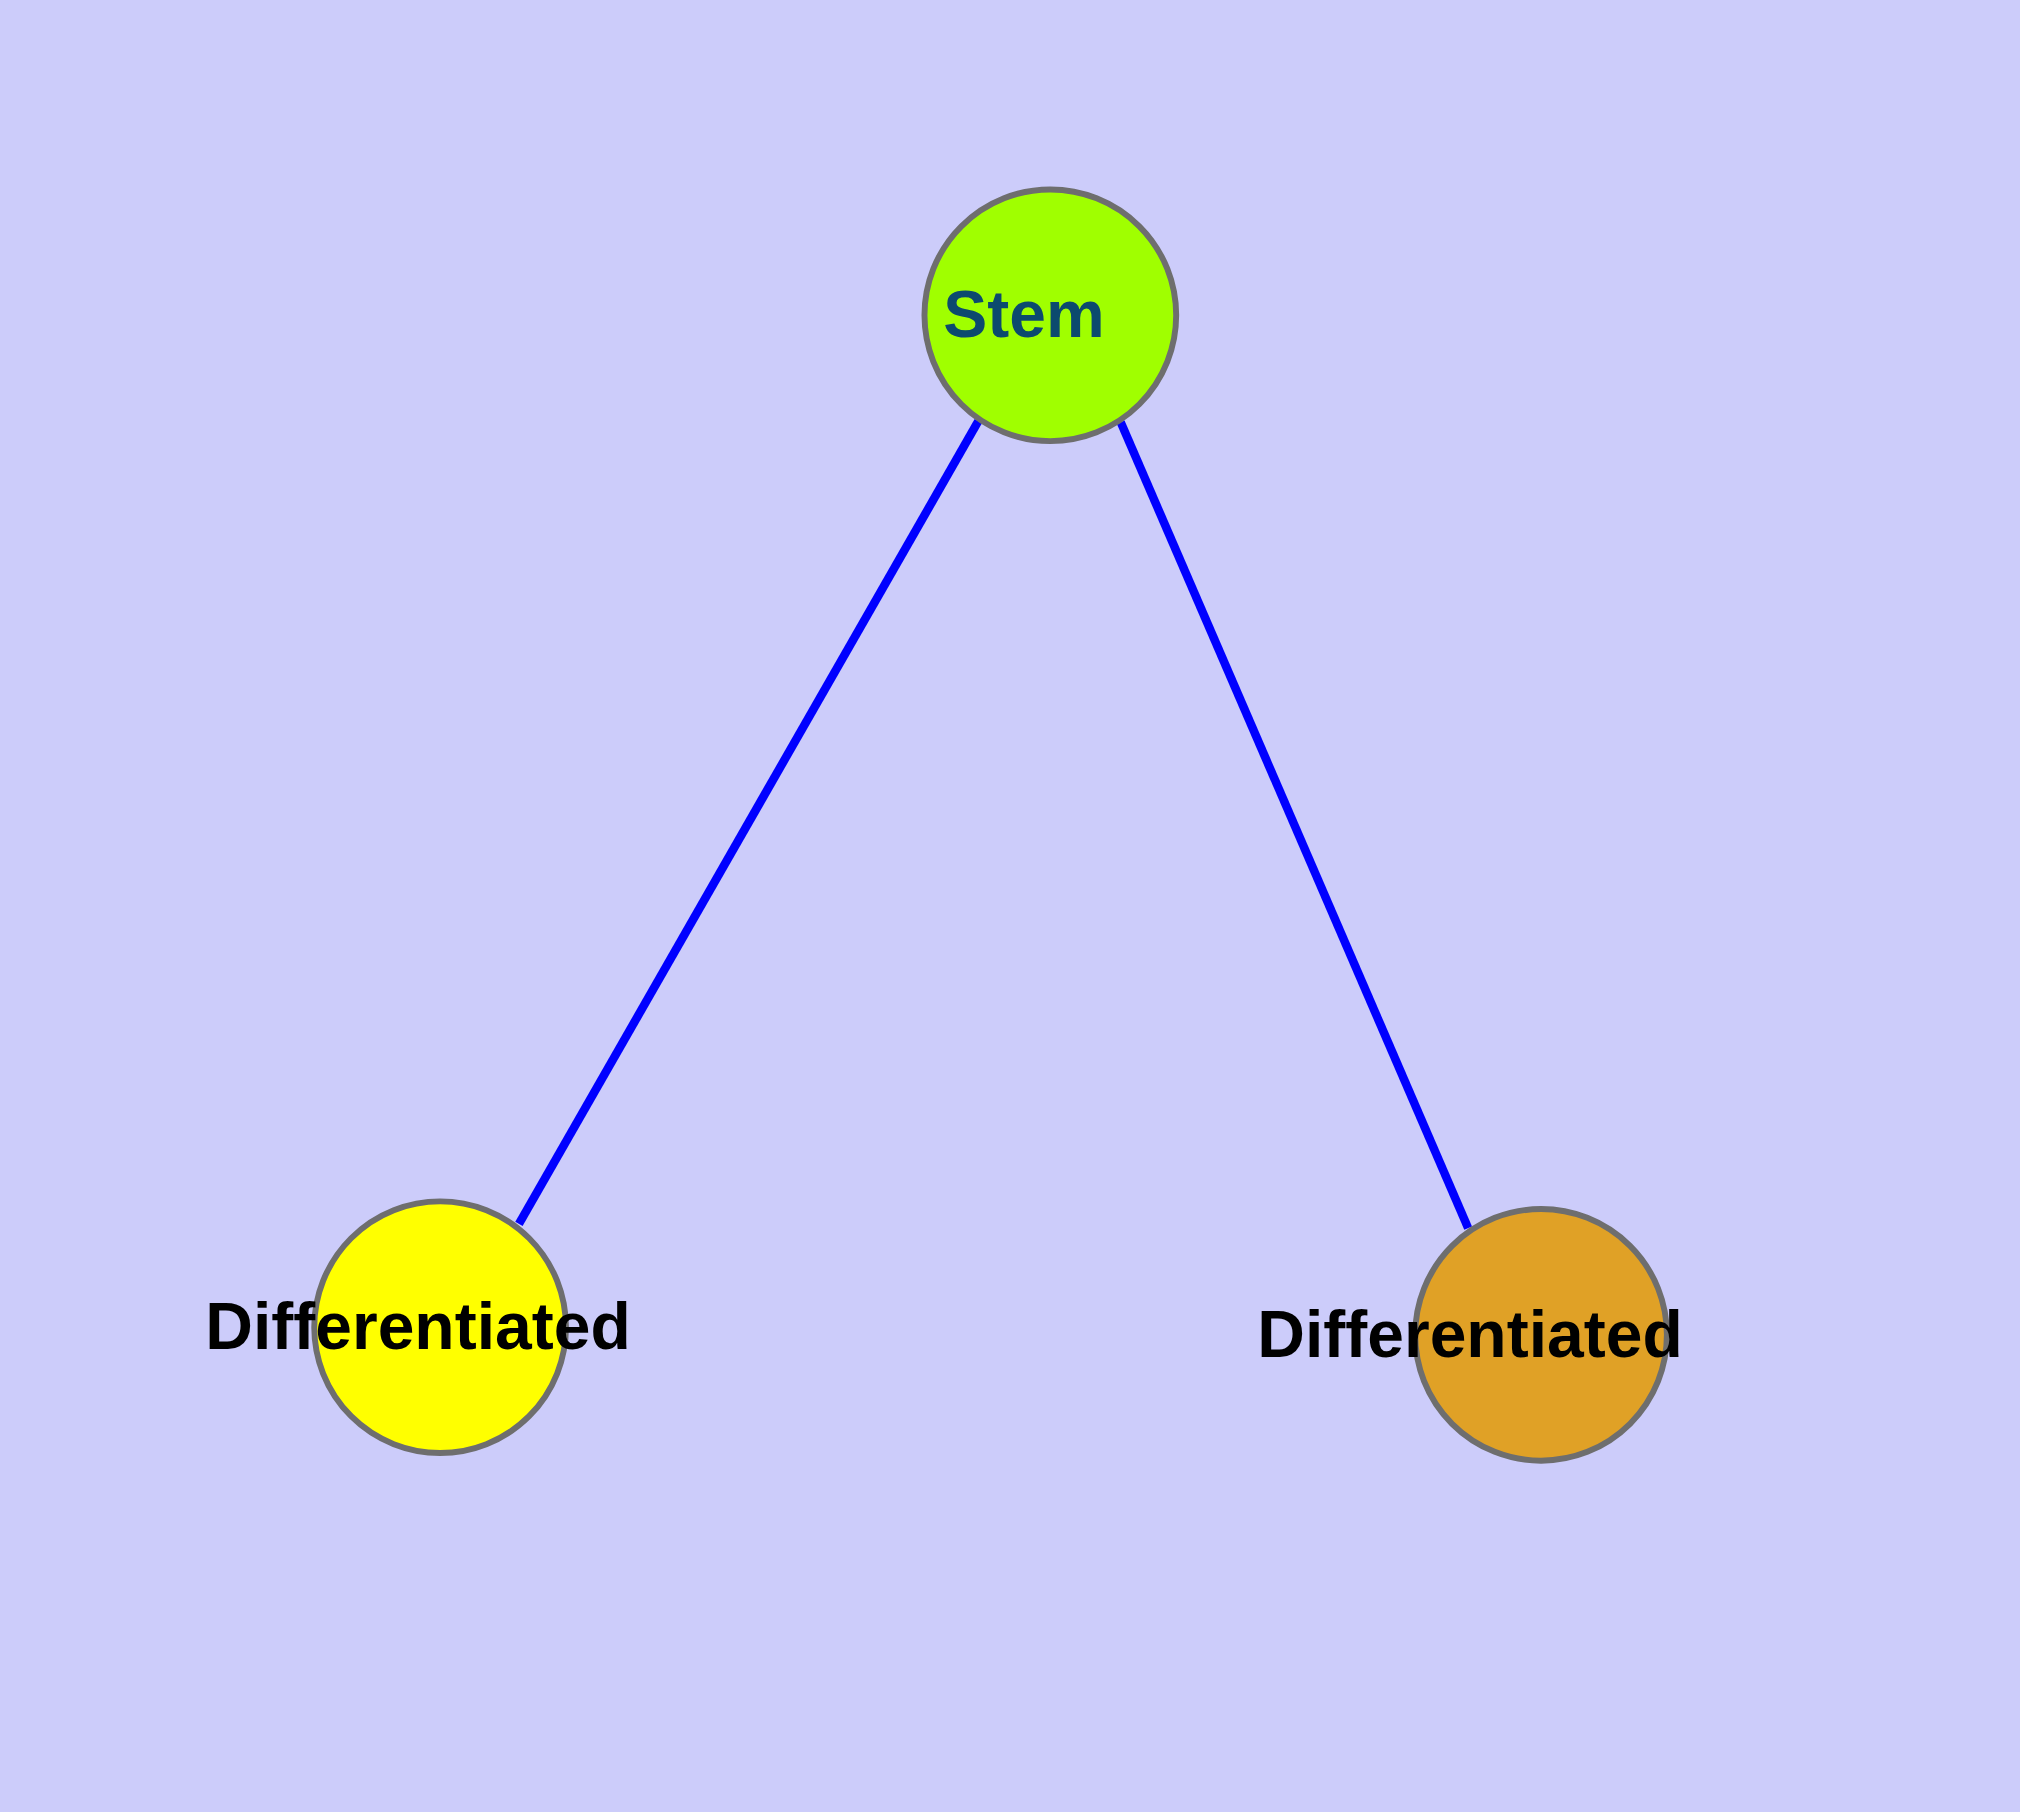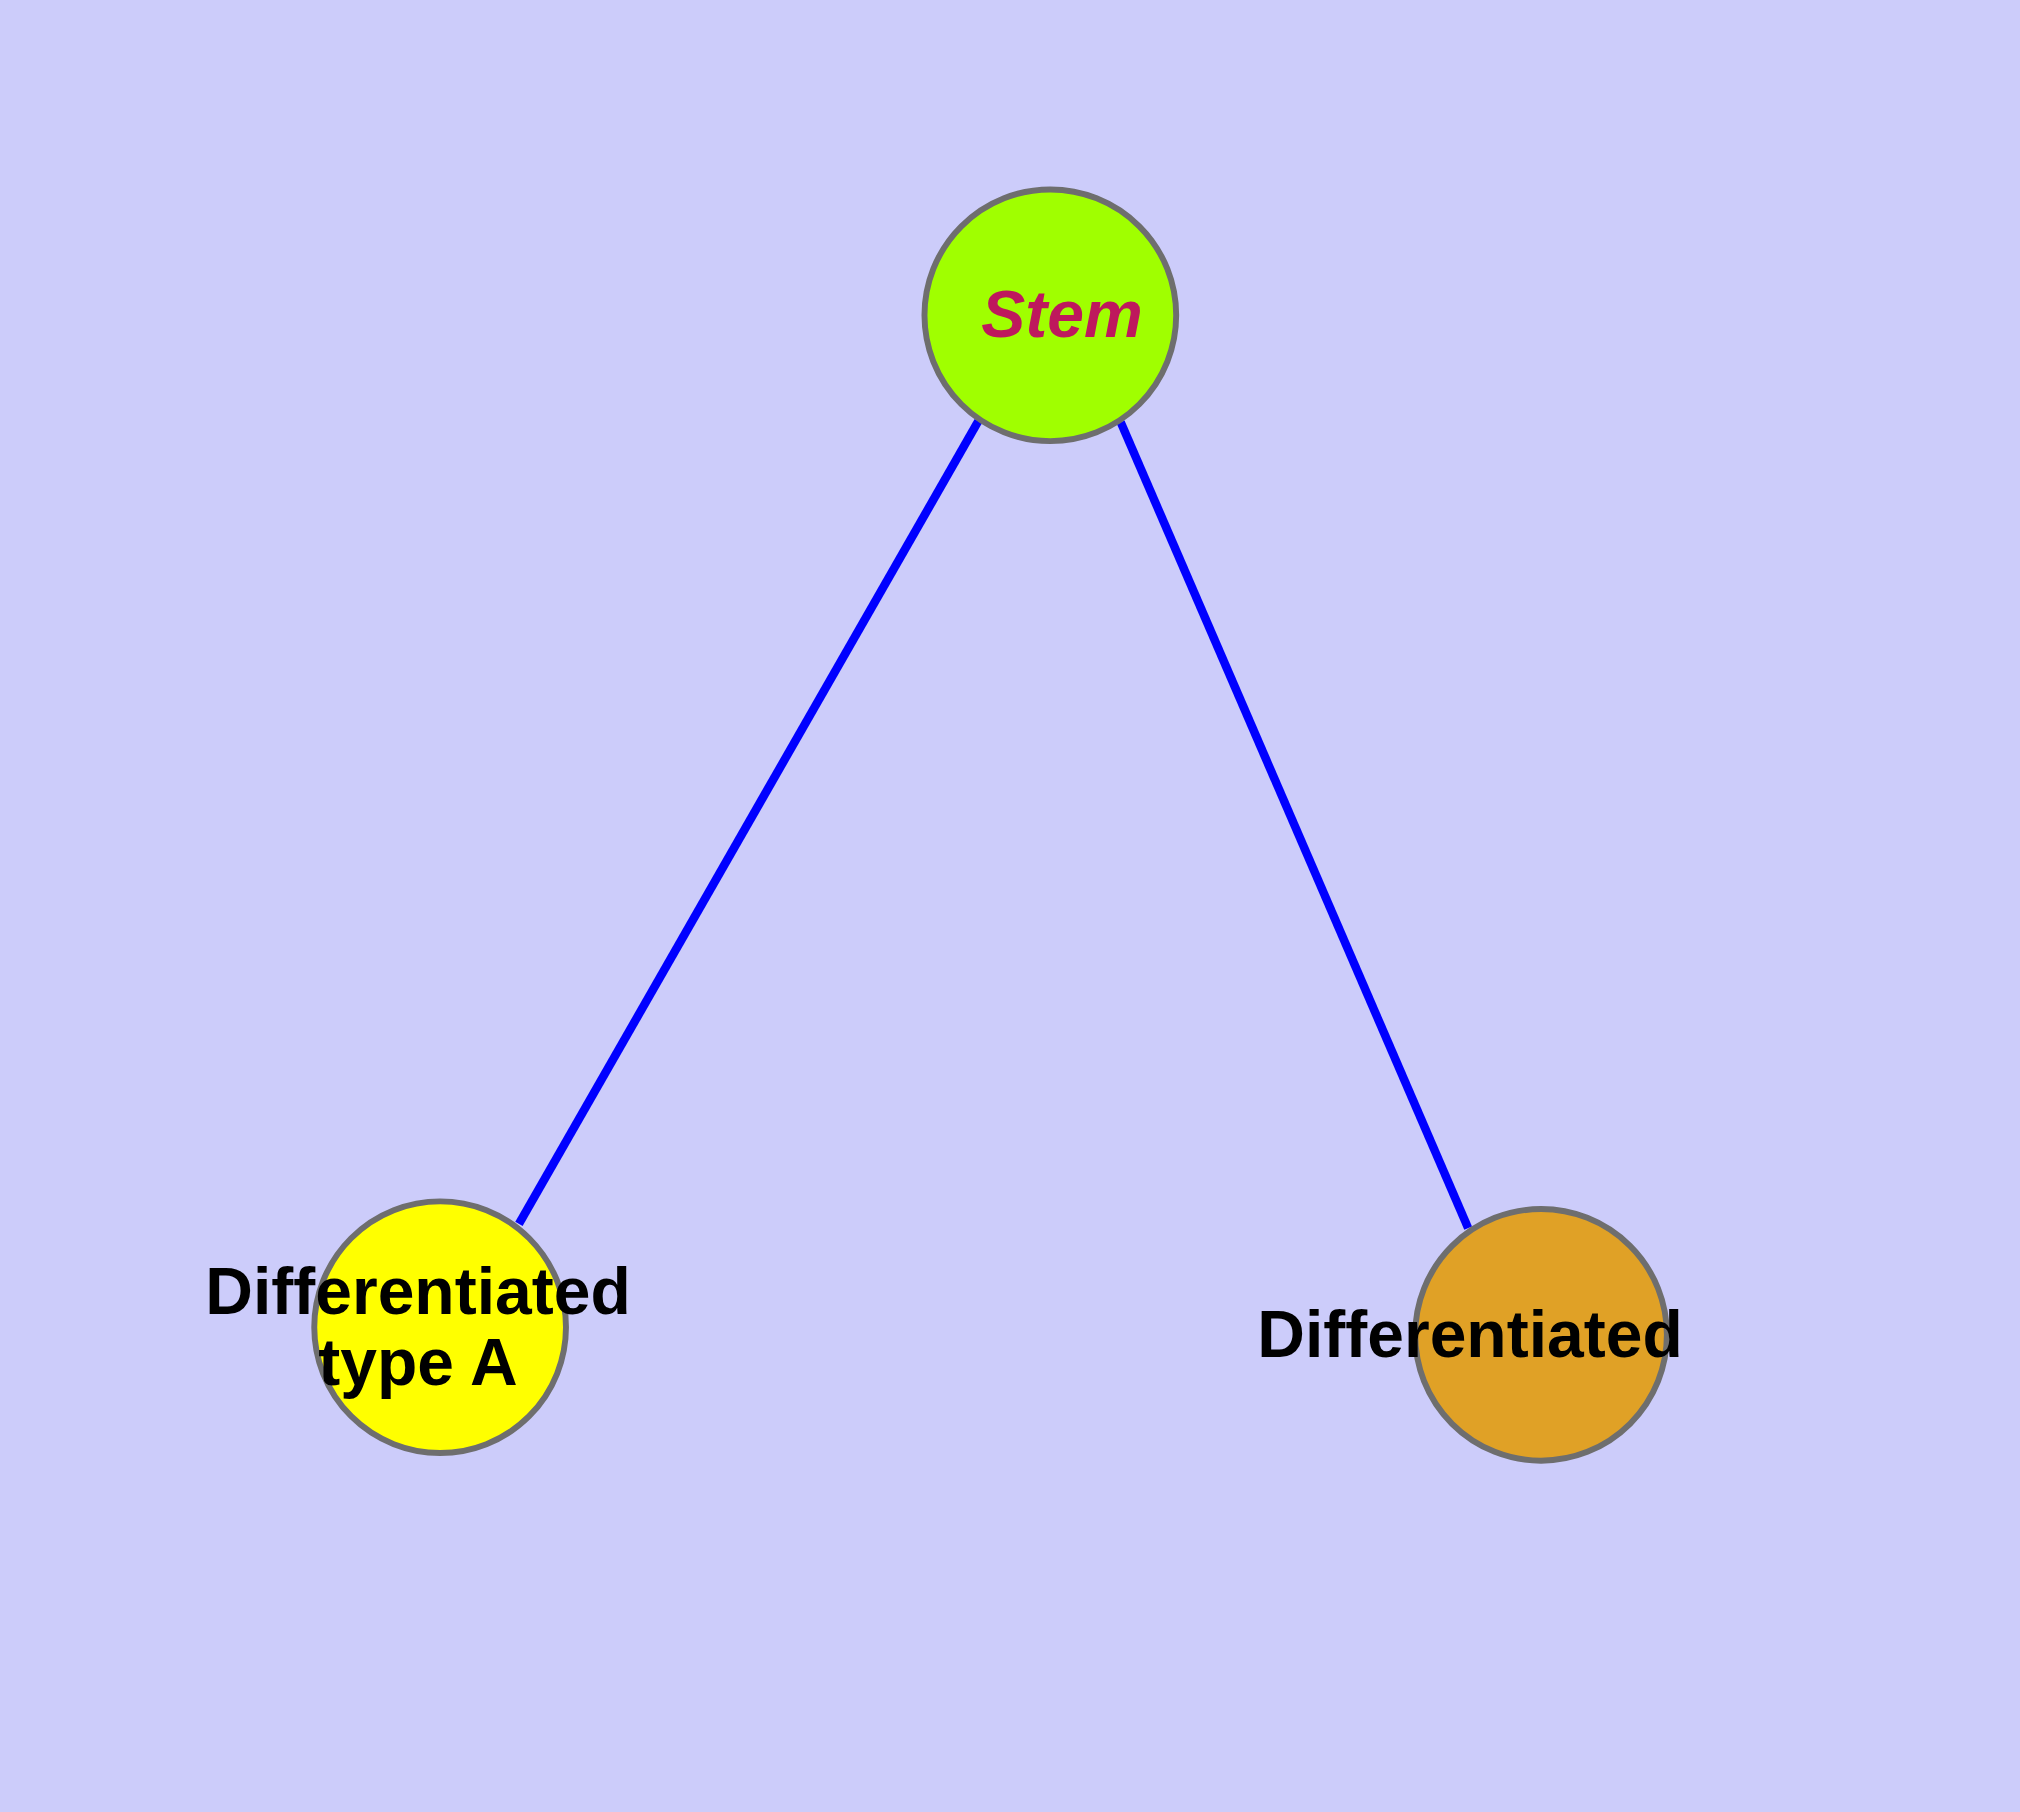--- a/index.html
+++ b/index.html
@@ -71,27 +71,26 @@
     </g>
 
     <g>
       <circle cx="1239" cy="372" r="148.5" fill="#a0ff00" stroke="#6e6e6e" stroke-width="7"></circle>
       <circle cx="519" cy="1566" r="148.5" fill="#ffff00" stroke="#6e6e6e" stroke-width="7"></circle>
       <circle cx="1818" cy="1575" r="148.5" fill="#e0a126" stroke="#6e6e6e" stroke-width="7"></circle>
     </g>
 
   </svg>
 
-  <div class="node-label" id="label-stem" style="left: 1062px; top: 315px; color: #be185d; font-style: italic;">
+  <div class="node-label" id="label-stem" style="left: 1024px; top: 315px; color: #0c4a6e;">
     <div>Stem</div>
   </div>
 
   <div class="node-label" id="label-diff-a" style="left: 418px; top: 1327px; color: rgb(0, 0, 0);">
     <div>Differentiated</div>
-    <div>type A</div>
   </div>
 
   <div class="node-label" id="label-diff-b" style="left: 1470px; top: 1335px; color: rgb(0, 0, 0);">
     <div>Differentiated</div>
   </div>
 
 </div>
 
 
 </body></html>

